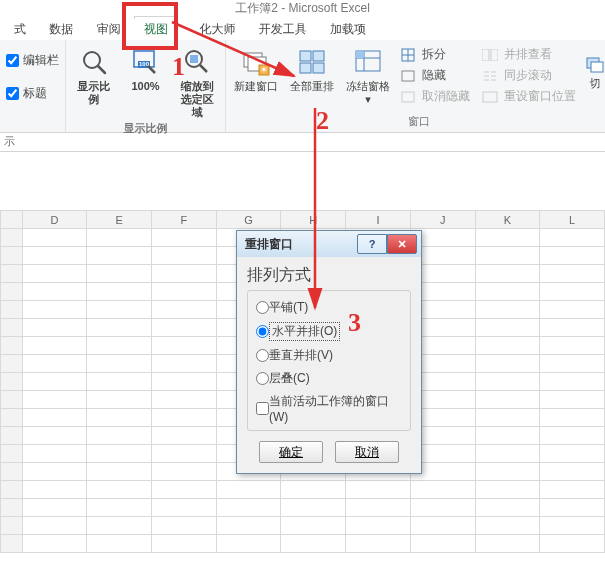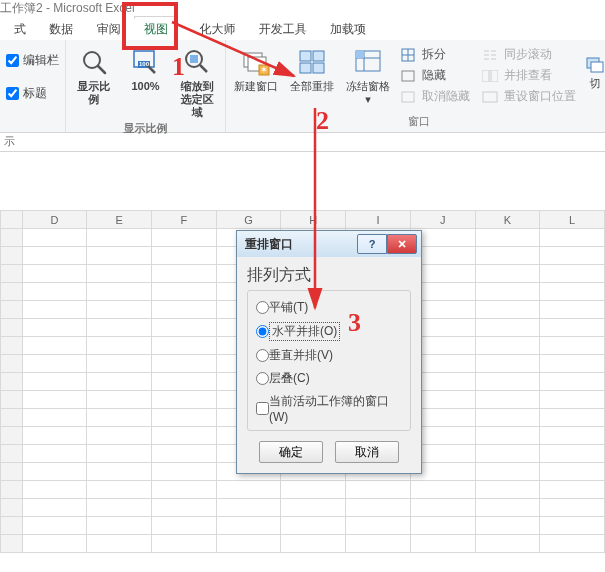--- a/index.html
+++ b/index.html
@@ -1,19 +1,19 @@
 <!DOCTYPE html>
 <html><head>
 <meta charset="utf-8">
 <style>
   html, body { margin:0; padding:0; font-family:"Microsoft YaHei", "Segoe UI", Arial, sans-serif; font-size:12px; background:#fff; color:#444; }
   .stage { position:relative; width:605px; height:572px; overflow:hidden; background:#fff; }
 
   
-  .title-bar { position:absolute; top:0; left:0; right:0; height:18px; font-size:12px; color:#777; }
+  .title-bar { position:absolute; top:0; left:0; right:0; height:18px; text-align:center; font-size:12px; color:#777; }
 
   
   .tabs { position:absolute; top:18px; left:0; right:0; height:22px; border-bottom:1px solid #d4d4d4; background:#fff; }
   .tab { display:inline-block; height:22px; line-height:22px; padding:0 10px; color:#444; cursor:pointer; position:relative; }
   .tab.partial { padding-left:0; width:26px; text-align:right; }
   .tab.active { color:#217346; }
   .tab.active::after { content:""; position:absolute; left:0; right:0; bottom:-1px; height:2px; background:#fff; border-left:1px solid #d4d4d4; border-right:1px solid #d4d4d4; border-top:1px solid #d4d4d4; top:-2px; z-index:2; }
 
   
   .ribbon { position:absolute; top:40px; left:0; right:0; height:92px; background:#f5f6f7; border-bottom:1px solid #d4d4d4; display:flex; }
@@ -52,21 +52,21 @@
   .dlg-tbtn { width:28px; height:18px; border:1px solid #5a7da0; display:flex; align-items:center; justify-content:center; font-size:11px; cursor:pointer; }
   .dlg-help { background:linear-gradient(#eef6ff,#d9e9f8); color:#2a4d77; border-top-left-radius:2px; border-bottom-left-radius:2px;}
   .dlg-close { background:linear-gradient(#f07a7a,#d13a3a); color:#fff; border-top-right-radius:2px; border-bottom-right-radius:2px;}
   .dlg-body { padding:8px 10px 10px; }
   .fieldset-label { font-size:16px; margin-bottom:4px; }
   .fieldset { border:1px solid #cfcfcf; border-radius:3px; padding:8px 8px 6px; background:#f0f0f0; display:flex; flex-direction:column; gap:6px; }
   .radio-row, .check-row { display:flex; align-items:center; font-size:12px; }
   .radio-row input, .check-row input { margin:0; }
   .sel-opt { border:1px dotted #555; padding:0 2px; }
   .dlg-actions { display:flex; justify-content:center; gap:12px; margin-top:10px; }
-  .dlg-btn { width:64px; height:22px; font-size:12px; cursor:pointer; background:linear-gradient(#fdfdfd,#e6e6e6); border:1px solid #9c9c9c; border-radius:2px; }
+  .dlg-btn { width:64px; height:22px; font-size:12px; cursor:pointer; background:linear-gradient(#fdfdfd,#e6e6e6); border:1px solid #9c9c9c; border-radius:2px;text-decoration:underline; }
 
   
   .anno-overlay { position:absolute; inset:0; pointer-events:none; z-index:50; }
   .anno-num { position:absolute; font-family:Georgia, "Times New Roman", serif; font-size:26px; color:#e03030; font-weight:bold; }
   .red-rect { position:absolute; border:4px solid #e03030; }
 
   
   svg { display:block; }
 </style>
 </head>
@@ -201,33 +201,33 @@
                 </svg>
               </span>
           <span>取消隐藏</span>
         </div>
       </div>
 
       <div class="small-list" style="margin-left:4px;">
         <div class="small-item disabled">
           <span class="si">
                 <svg width="16" height="12" viewBox="0 0 16 12">
-                  <path d="M2 2 h5 M2 6 h5 M2 10 h5 M9 2 h5 M9 6 h5 M9 10 h5" stroke="#ccc"></path>
-                </svg>
-              </span>
-          <span>同步滚动</span>
-        </div>
-        <div class="small-item disabled">
-          <span class="si">
-                <svg width="16" height="12" viewBox="0 0 16 12">
                   <rect x="0" y="0" width="7" height="12" fill="none" stroke="#ccc"></rect>
                   <rect x="9" y="0" width="7" height="12" fill="none" stroke="#ccc"></rect>
                 </svg>
               </span>
           <span>并排查看</span>
+        </div>
+        <div class="small-item disabled">
+          <span class="si">
+                <svg width="16" height="12" viewBox="0 0 16 12">
+                  <path d="M2 2 h5 M2 6 h5 M2 10 h5 M9 2 h5 M9 6 h5 M9 10 h5" stroke="#ccc"></path>
+                </svg>
+              </span>
+          <span>同步滚动</span>
         </div>
         <div class="small-item disabled">
           <span class="si">
                 <svg width="16" height="12" viewBox="0 0 16 12">
                   <rect x="1" y="1" width="14" height="10" fill="none" stroke="#ccc"></rect>
                 </svg>
               </span>
           <span>重设窗口位置</span>
         </div>
       </div>

